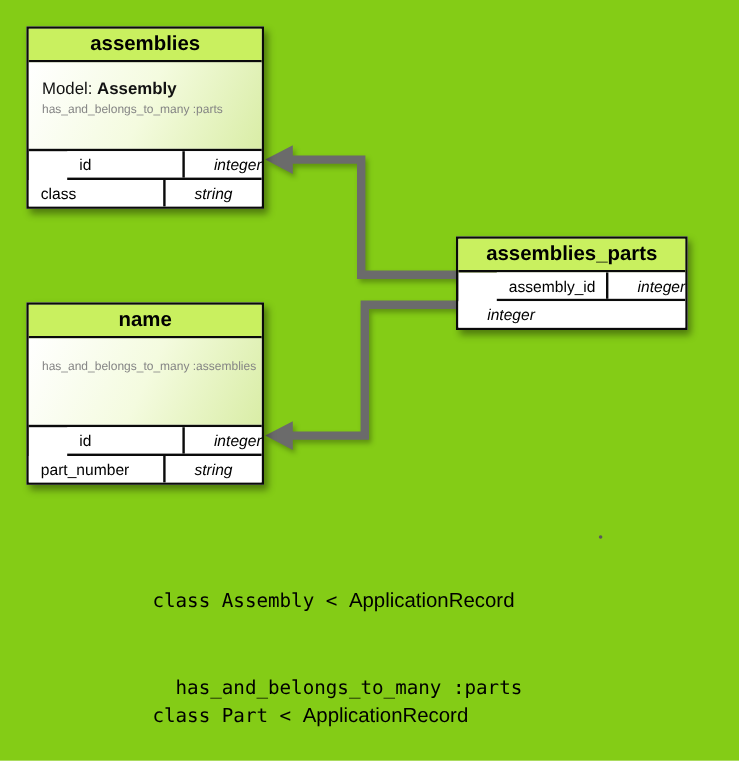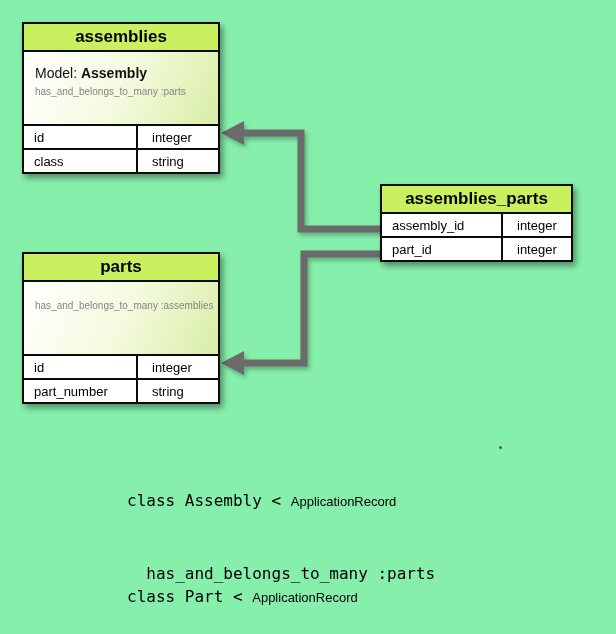--- a/index.html
+++ b/index.html
@@ -2,21 +2,21 @@
 <html><head>
 <meta charset="utf-8">
 <style>
   html, body { margin: 0; padding: 0; }
   body { background: #ffffff; }
 
   #canvas {
     position: relative;
     width: 616px;
     height: 634px;
-    background: #86efac;
+    background: #84cc16;
     font-family: "Liberation Sans", sans-serif;
     overflow: hidden;
   }
 
   
   #arrows {
     position: absolute;
     left: 0; top: 0;
     z-index: 1;
   }
@@ -24,21 +24,21 @@
   
   .db-table {
     position: absolute;
     z-index: 2;
     border: 2px solid #0a0a0a;
     background: #ffffff;
     box-shadow: 3px 4px 6px rgba(0,0,0,0.40);
   }
   #t-assemblies       { left: 22px;  top: 22px;  width: 194px; }
   #t-parts            { left: 22px;  top: 252px; width: 194px; }
-  #t-assemblies-parts { left: 380px; top: 184px; width: 189px; }
+  #t-assemblies-parts { left: 380px; top: 197px; width: 189px; }
 
   .db-header {
     height: 26px;
     line-height: 26px;
     text-align: center;
     font-weight: bold;
     font-size: 17px;
     color: #000000;
     background: #c9f05f;
     border-bottom: 2px solid #0a0a0a;
@@ -57,57 +57,58 @@
     margin-top: 5px;
     font-size: 10px;
     color: #858585;
   }
 
   .db-row {
     display: flex;
     height: 22px;
     background: #ffffff;
   }
-  .db-row.bordered { border-bottom: 2px solid #0a0a0a; }
+  .db-row.bordered { border-bottom: 2px solid #0a0a0a; margin-left: 32px; }
   .cell-name {
     width: 114px;
     box-sizing: border-box;
     border-right: 2px solid #0a0a0a;
     font-size: 13px;
     color: #000000;
     padding-left: 10px;
     display: flex;
     align-items: center;
   }
   .cell-type {
     flex: 1;
     font-size: 13px;
     color: #000000;
-    padding-left: 14px;
+    padding-left: 24px;
     display: flex;
     align-items: center;
+    font-style: italic;
   }
   
   #t-assemblies-parts .cell-name { width: 121px; }
 
   
   .code-block {
     position: absolute;
     z-index: 2;
     font-family: "DejaVu Sans Mono", monospace;
     font-size: 16px;
     line-height: 24px;
     color: #000000;
     white-space: pre;
   }
   #code-block-1 { left: 127px; top: 441px; }
   #code-block-2 { left: 127px; top: 537px; }
   .code-sans {
     font-family: "Liberation Sans", sans-serif;
-    font-size: 13px;
+    font-size: 17px;
   }
 
   .stray-dot {
     position: absolute;
     left: 499px; top: 446px;
     width: 3px; height: 3px;
     background: #5a5a5a;
     border-radius: 50%;
     z-index: 2;
   }
@@ -138,42 +139,41 @@
       <div class="cell-name">id</div>
       <div class="cell-type">integer</div>
     </div>
     <div class="db-row">
       <div class="cell-name">class</div>
       <div class="cell-type">string</div>
     </div>
   </div>
 
   <div class="db-table" id="t-parts">
-    <div class="db-header">parts</div>
+    <div class="db-header">name</div>
     <div class="db-model">
       <div class="assoc-line">has_and_belongs_to_many :assemblies</div>
     </div>
     <div class="db-row bordered">
       <div class="cell-name">id</div>
       <div class="cell-type">integer</div>
     </div>
     <div class="db-row">
       <div class="cell-name">part_number</div>
       <div class="cell-type">string</div>
     </div>
   </div>
 
   <div class="db-table" id="t-assemblies-parts">
     <div class="db-header">assemblies_parts</div>
     <div class="db-row bordered">
       <div class="cell-name">assembly_id</div>
       <div class="cell-type">integer</div>
     </div>
     <div class="db-row">
-      <div class="cell-name">part_id</div>
       <div class="cell-type">integer</div>
     </div>
   </div>
 
   <div class="code-block" id="code-block-1">
     <div><span>class Assembly &lt; </span><span class="code-sans">ApplicationRecord</span></div>
     <div>  has_and_belongs_to_many :parts</div>
     <div>end</div>
   </div>
 

